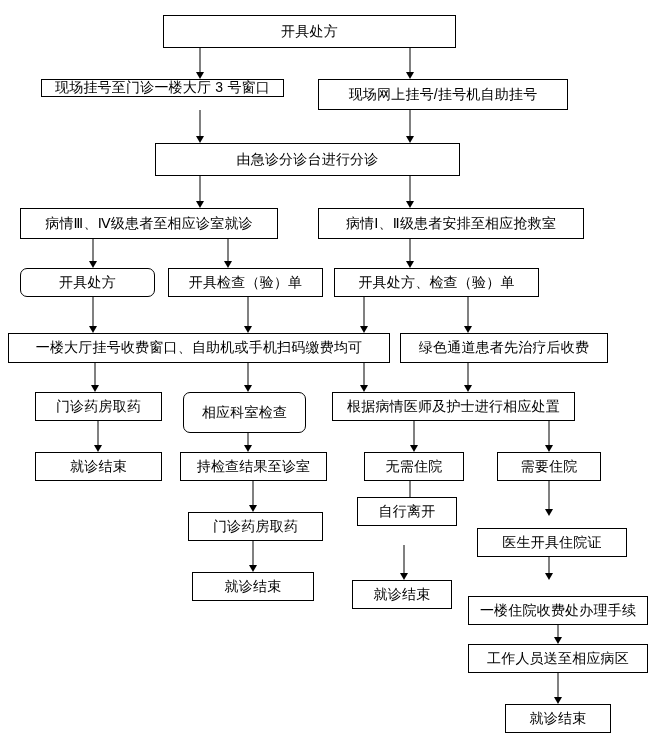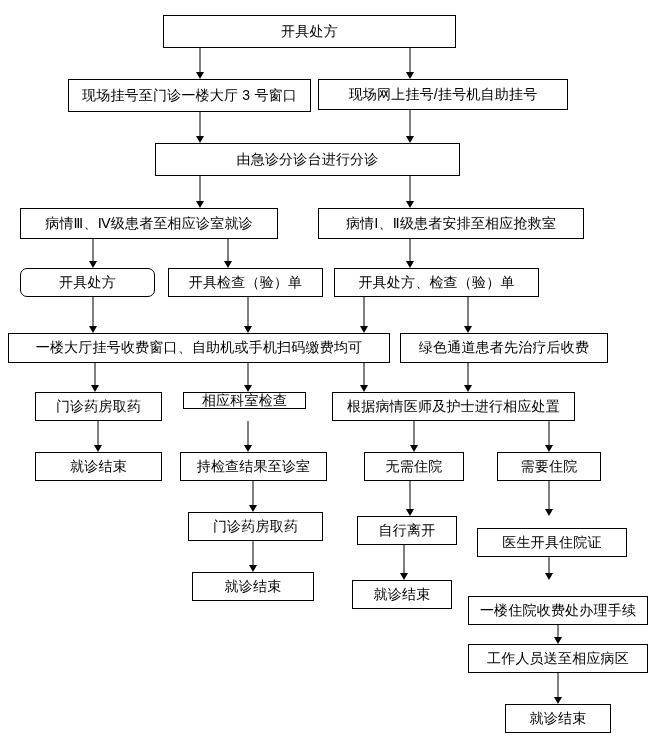--- a/index.html
+++ b/index.html
@@ -166,21 +166,21 @@
       </g>
       <g>
         <line x1="558" y1="673" x2="558" y2="698" stroke="#808080"></line>
         <polygon points="554,697 562,697 558,704" fill="#000000"></polygon>
       </g>
     </svg>
   <div id="nodes-layer">
       <div class="node" style="left: 163px; top: 15px; width: 293px; height: 33px;">
         <span>开具处方</span>
       </div>
-      <div class="node" style="left: 68px; top: 79px; width: 243px; height: 33px;">
+      <div class="node" style="left: 41px; top: 79px; width: 243px; height: 18px;">
         <span>现场挂号至门诊一楼大厅 3 号窗口</span>
       </div>
       <div class="node" style="left: 318px; top: 79px; width: 250px; height: 31px;">
         <span>现场网上挂号/挂号机自助挂号</span>
       </div>
       <div class="node" style="left: 155px; top: 143px; width: 305px; height: 33px;">
         <span>由急诊分诊台进行分诊</span>
       </div>
       <div class="node" style="left: 20px; top: 208px; width: 258px; height: 31px;">
         <span>病情Ⅲ、Ⅳ级患者至相应诊室就诊</span>
@@ -199,42 +199,42 @@
       </div>
       <div class="node" style="left: 8px; top: 333px; width: 382px; height: 30px;">
         <span>一楼大厅挂号收费窗口、自助机或手机扫码缴费均可</span>
       </div>
       <div class="node" style="left: 400px; top: 333px; width: 208px; height: 30px;">
         <span>绿色通道患者先治疗后收费</span>
       </div>
       <div class="node" style="left: 35px; top: 392px; width: 127px; height: 29px;">
         <span>门诊药房取药</span>
       </div>
-      <div class="node" style="left: 183px; top: 392px; width: 123px; height: 17px;">
+      <div class="node" style="left: 183px; top: 392px; width: 123px; height: 41px; border-radius: 7px;">
         <span>相应科室检查</span>
       </div>
       <div class="node" style="left: 332px; top: 392px; width: 243px; height: 29px;">
         <span>根据病情医师及护士进行相应处置</span>
       </div>
       <div class="node" style="left: 35px; top: 452px; width: 127px; height: 29px;">
         <span>就诊结束</span>
       </div>
       <div class="node" style="left: 180px; top: 452px; width: 147px; height: 29px;">
         <span>持检查结果至诊室</span>
       </div>
       <div class="node" style="left: 364px; top: 452px; width: 100px; height: 29px;">
         <span>无需住院</span>
       </div>
       <div class="node" style="left: 497px; top: 452px; width: 104px; height: 29px;">
         <span>需要住院</span>
       </div>
       <div class="node" style="left: 188px; top: 512px; width: 135px; height: 29px;">
         <span>门诊药房取药</span>
       </div>
-      <div class="node" style="left: 357px; top: 516px; width: 100px; height: 29px;">
+      <div class="node" style="left: 357px; top: 497px; width: 100px; height: 29px;">
         <span>自行离开</span>
       </div>
       <div class="node" style="left: 477px; top: 528px; width: 150px; height: 29px; align-items: center;">
         <span>医生开具住院证</span>
       </div>
       <div class="node" style="left: 192px; top: 572px; width: 122px; height: 29px;">
         <span>就诊结束</span>
       </div>
       <div class="node" style="left: 352px; top: 580px; width: 100px; height: 29px;">
         <span>就诊结束</span>

